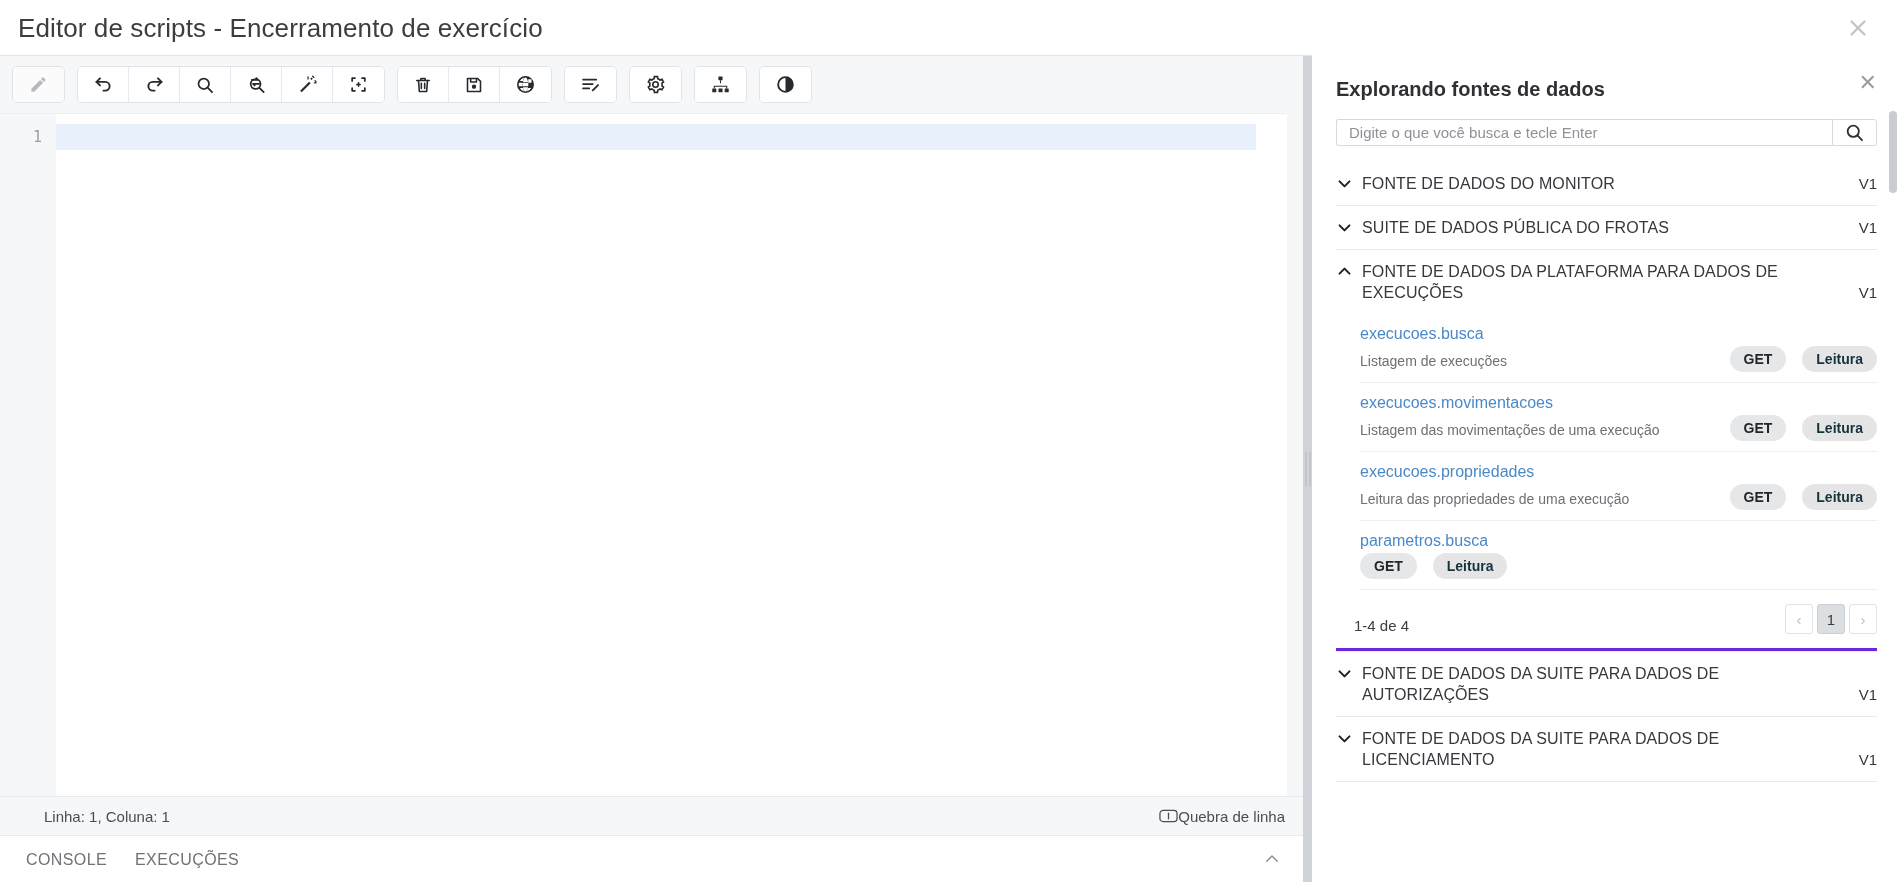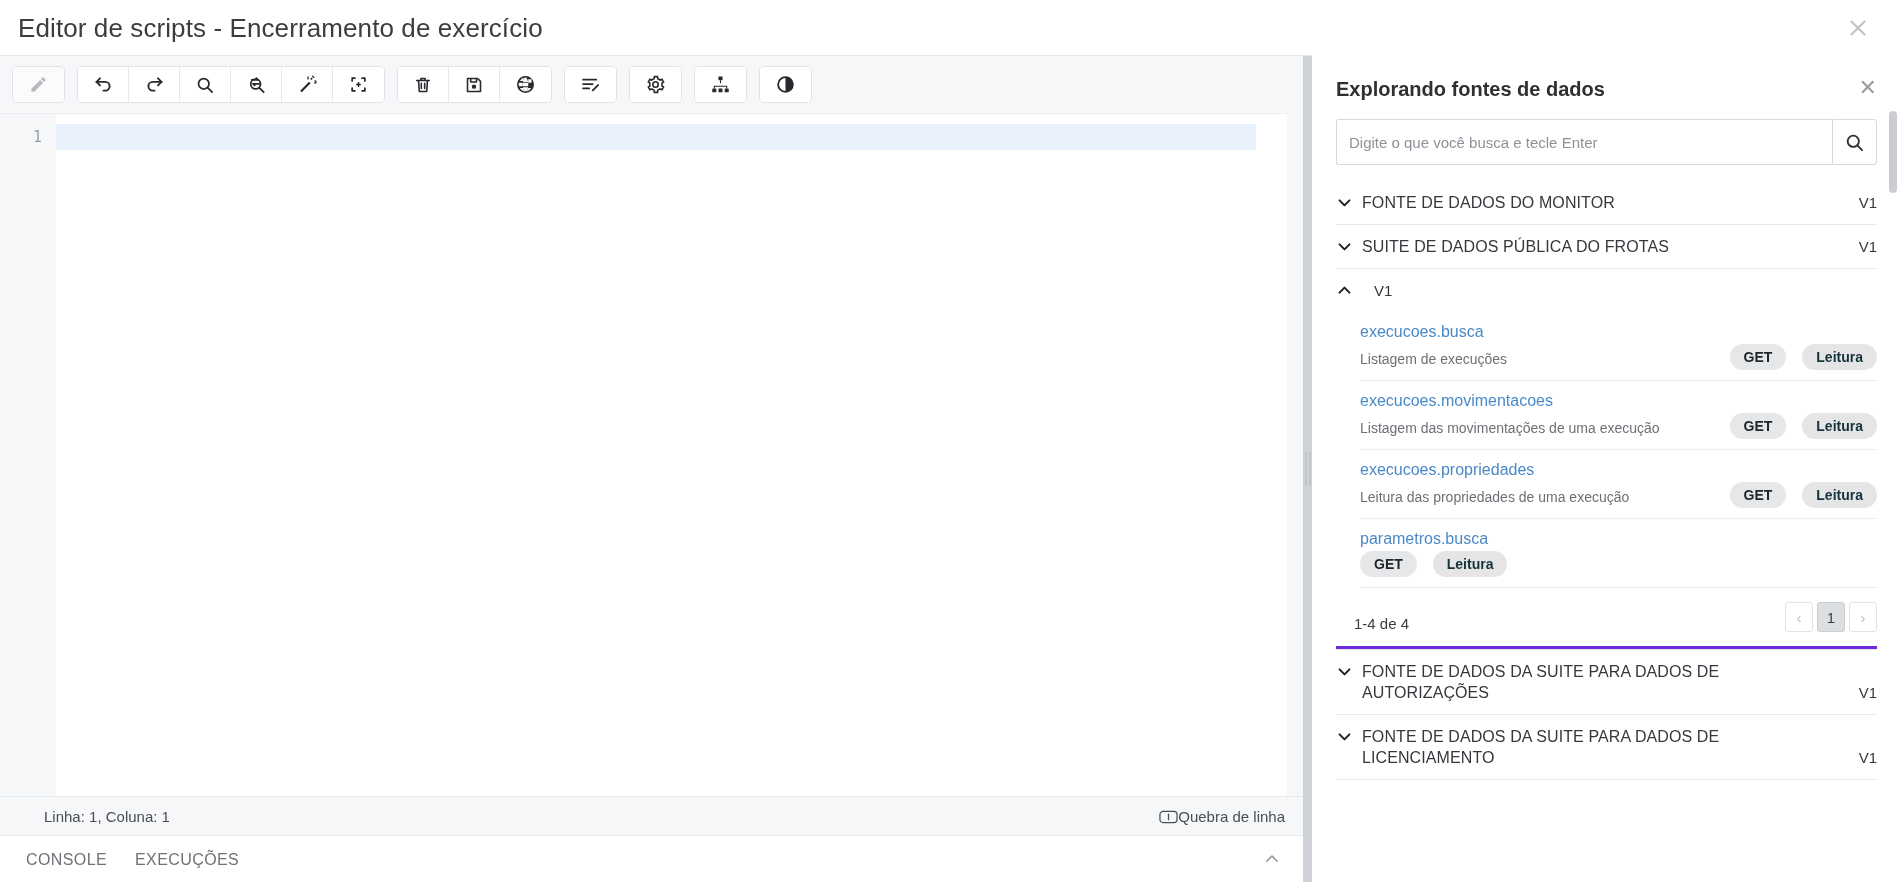--- a/index.html
+++ b/index.html
@@ -118,21 +118,21 @@
   
   .statusbar {
     flex: 0 0 39px; height: 39px;
     display: flex; align-items: center;
     padding: 0 18px 0 44px;
     background: #f6f7f9;
     border-top: 1px solid #e6e9ed;
     font-size: 15px; color: #4a4d52;
   }
   .statusbar .spacer { flex: 1 1 auto; }
-  .wrap-toggle { display: flex; align-items: flex-end; gap: 0; cursor: pointer; color:#4a4d52; }
+  .wrap-toggle { display: flex; align-items: flex-start; gap: 0; cursor: pointer; color:#4a4d52; }
   .wrap-toggle svg { display:block; }
 
   
   .bottom-bar {
     flex: 0 0 47px; height: 47px;
     display: flex; align-items: center;
     background: #ffffff;
     border-top: 1px solid #e6e9ed;
     padding: 0 16px 0 12px;
   }
@@ -167,31 +167,31 @@
     position: relative;
     overflow: hidden;
   }
   .panel-inner {
     flex: 1 1 auto; min-height: 0;
     overflow: hidden;
     padding: 0 22px 0 24px;
     position: relative;
   }
   .panel-head {
-    display: flex; align-items: center;
+    display: flex; align-items: flex-start;
     padding-top: 22px; padding-bottom: 4px;
   }
   .panel-title { font-size: 20px; font-weight: bold; color: #2f3033; line-height: 1.2; }
   .panel-head .spacer { flex: 1 1 auto; }
   .panel-close {
     color: #9a9ea3; cursor: pointer; font-size: 22px; line-height: 16px;
     margin-top: -2px; font-weight: bold;
   }
 
-  .search-row { display: flex; margin-top: 14px; height: 46px; }
+  .search-row { display: flex; margin-top: 14px; height: 27px; }
   .search-input {
     flex: 1 1 auto; min-width: 0;
     border: 1px solid #d6dade; border-right: none;
     border-radius: 3px 0 0 3px;
     padding: 0 12px; font-size: 15px; color: #3c3f43;
     font-family: inherit; outline: none; background: #fff;
   }
   .search-input::placeholder { color: #8e9298; }
   .search-btn {
     width: 45px; flex: 0 0 45px;
@@ -489,20 +489,21 @@
             </div>
           </div>
 
           <div class="ds-section">
             <div class="ds-header multiline">
               <span class="ds-chev">
                 <svg width="17" height="17" viewBox="0 0 24 24" fill="none" stroke="currentColor" stroke-width="2.8" stroke-linecap="round" stroke-linejoin="round">
                     <polyline points="5,15 12,8 19,15"></polyline>
                   </svg>
               </span>
+              <span class="ds-name">FONTE DE DADOS DA PLATAFORMA PARA DADOS DE EXECUÇÕES</span>
               <span class="ds-ver">V1</span>
             </div>
 
             <div class="ep-list">
 
               <div class="ep-item">
                 <a class="ep-name">execucoes.busca</a>
                 <div class="ep-bottom">
                   <div class="ep-desc">Listagem de execuções</div>
                   <div class="ep-badges">

